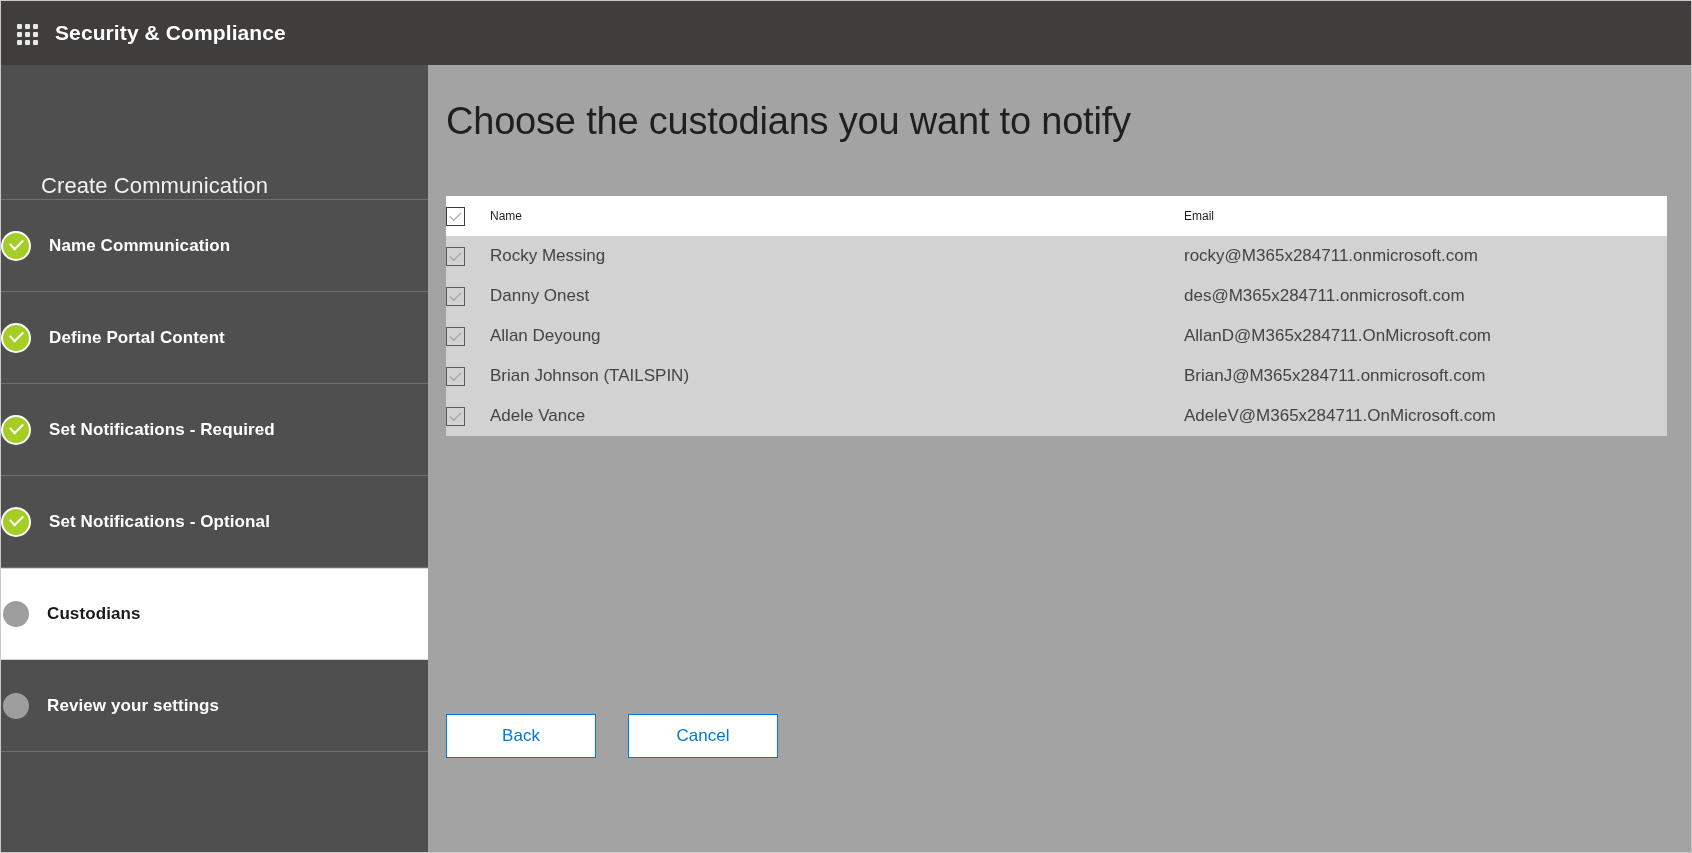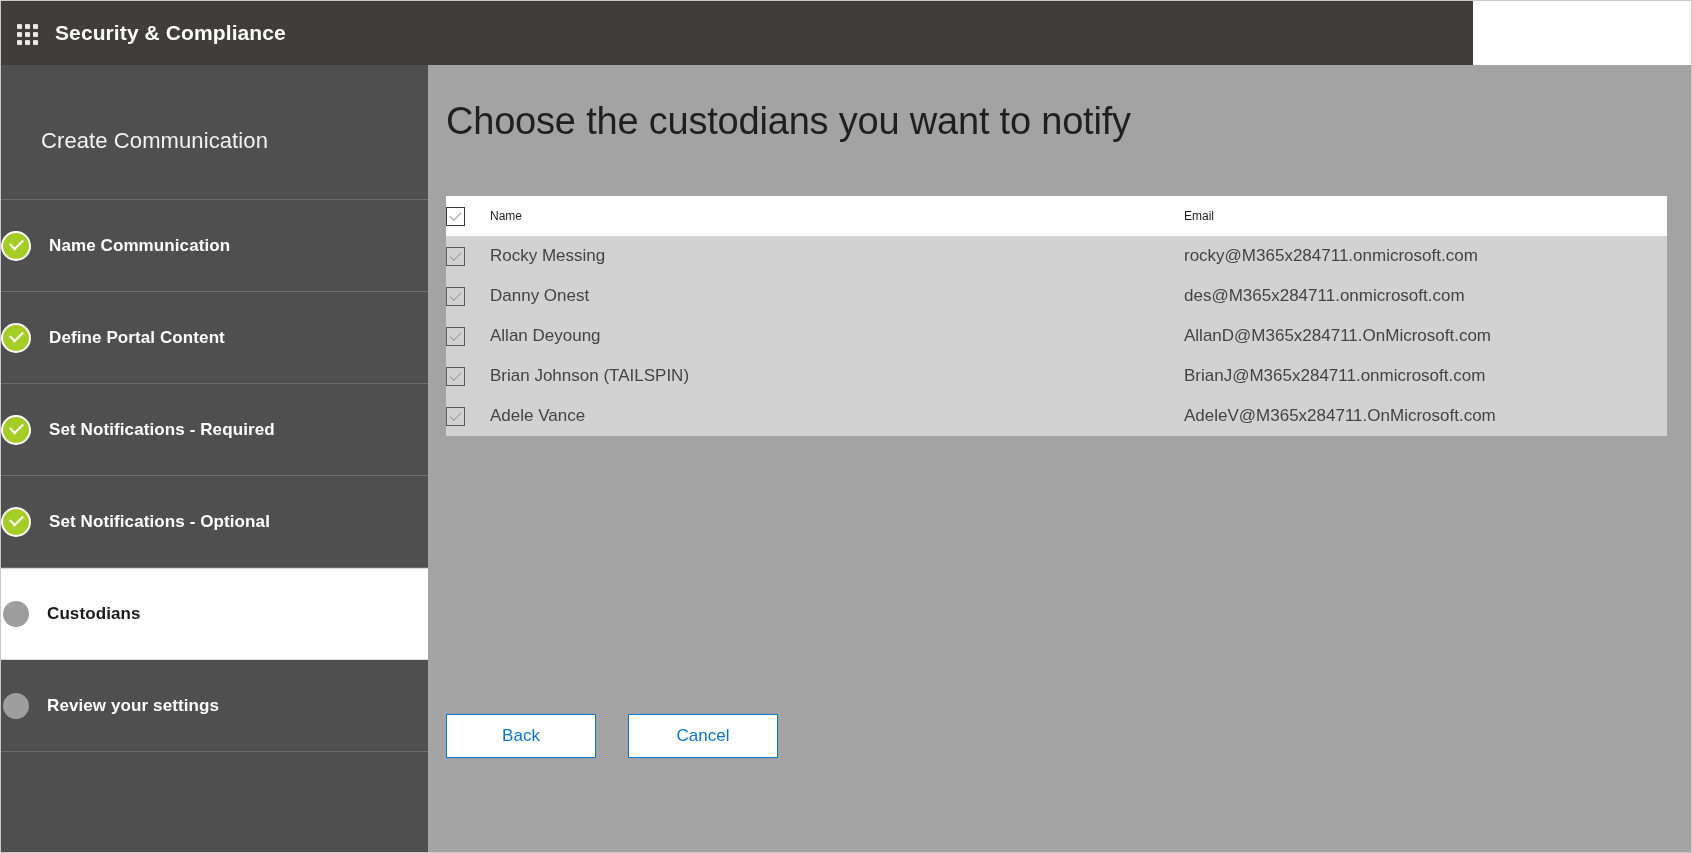--- a/index.html
+++ b/index.html
@@ -19,21 +19,21 @@
     box-sizing: border-box;
     border: 1px solid #c9c9c9;
     background: #ffffff;
     overflow: hidden;
   }
 
   
   .topbar {
     position: absolute;
     top: 0; left: 0;
-    width: 1472px;
+    width: 1690px;
     height: 64px;
     background: #403E3D;
     display: flex;
     align-items: center;
     box-sizing: border-box;
   }
   .waffle {
     width: 26px;
     height: 26px;
     margin-left: 12px;
@@ -77,21 +77,21 @@
     top: 0;
     left: 0;
     width: 427px;
     height: 787px;
     background: #4F4F4F;
     box-sizing: border-box;
   }
   .sidebar-header {
     height: 135px;
     display: flex;
-    align-items: center;
+    align-items: flex-end;
     padding-top: 17px;
     padding-left: 40px;
     box-sizing: border-box;
     border-bottom: 1px solid #6e6e6e;
   }
   .sidebar-header-title {
     color: #f2f2f2;
     font-size: 22px;
     font-weight: normal;
     letter-spacing: 0.1px;

